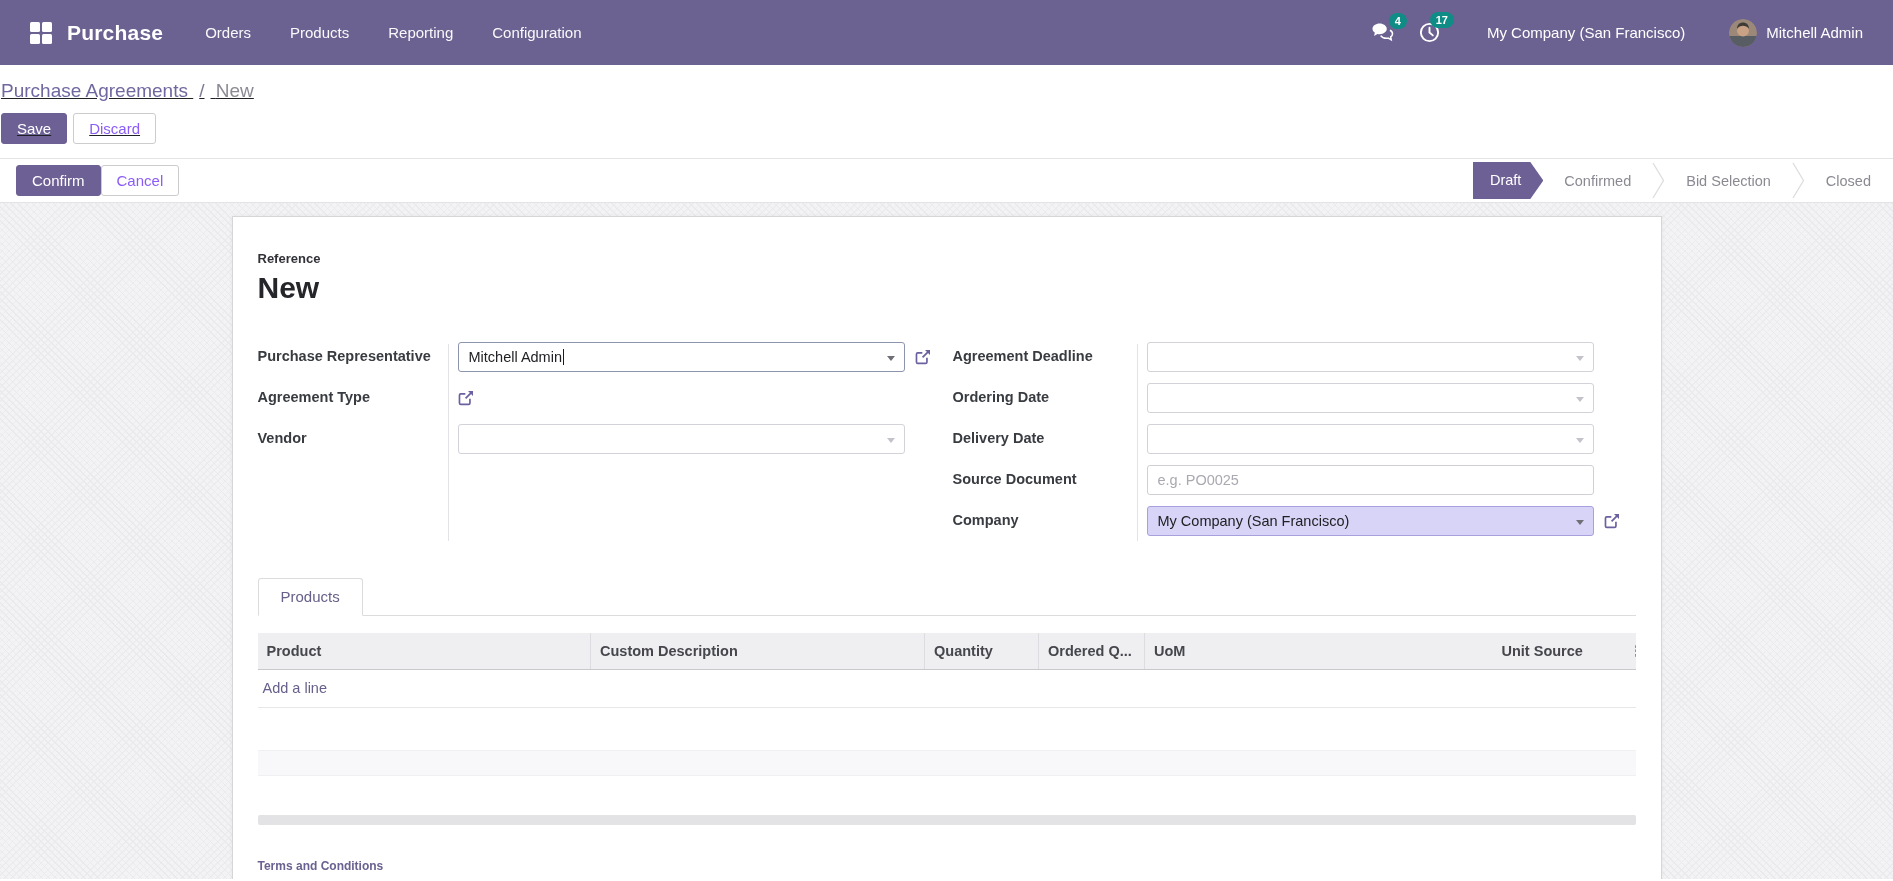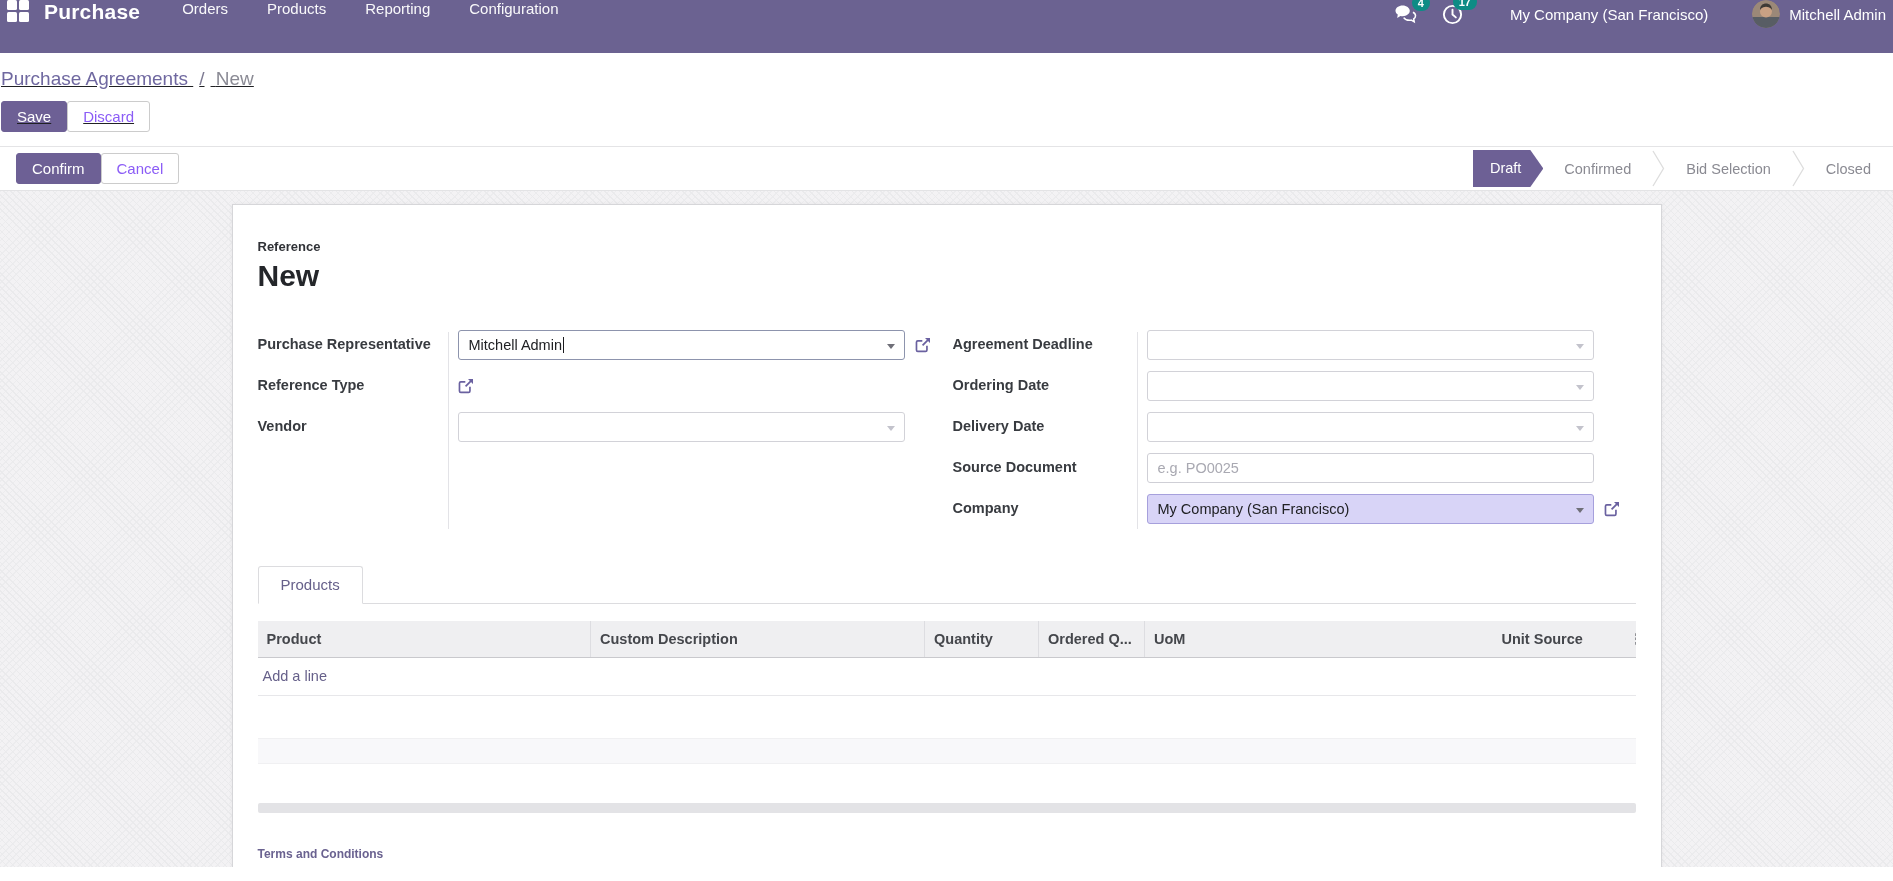--- a/index.html
+++ b/index.html
@@ -7,41 +7,41 @@
     --sel-bg:#d8d4f7; --sel-border:#a6a0dc; --link:#66608a;
   }
   *{box-sizing:border-box;}
   html,body{margin:0;padding:0;}
   body{
     width:1893px;height:881px;overflow:hidden;
     font-family:"Liberation Sans","DejaVu Sans",sans-serif;
     background:#fff;color:#202124;font-size:14.5px;
   }
   
-  .navbar{height:53px;background:var(--navbar-bg,#6b6291);display:flex;align-items:flex-start;
-    padding:0 7px;color:#fff;overflow:hidden;white-space:nowrap;}
+  .navbar{height:65px;background:var(--navbar-bg,#6b6291);display:flex;align-items:center;
+    padding:0 30px;color:#fff;overflow:hidden;white-space:nowrap;}
   .apps-grid{width:22px;height:22px;display:grid;grid-template-columns:10px 10px;
     grid-template-rows:10px 10px;gap:2px;margin-right:15px;cursor:pointer;flex:none;}
   .apps-grid span{background:#fff;border-radius:1.5px;display:block;}
   .brand{font-size:21px;font-weight:700;margin-right:42px;letter-spacing:.2px;}
   .menu-item{font-size:15px;margin-right:39px;color:rgba(255,255,255,.96);cursor:pointer;}
   .nav-right{margin-left:auto;display:flex;align-items:center;}
   .icon-btn{position:relative;margin-right:24px;cursor:pointer;display:flex;align-items:center;}
   .badge{position:absolute;top:-9px;right:-13px;background:var(--badge,#0e8c85);color:#fff;
     font-size:11px;font-weight:700;border-radius:9px;padding:2px 6px;line-height:12px;}
   .nav-company{font-size:15px;margin:0 44px 0 22px;}
   .avatar{width:28px;height:28px;border-radius:50%;overflow:hidden;margin-right:9px;flex:none;}
   .nav-user{font-size:15px;}
   
   .control-panel{background:#fff;padding:15px 16px 14px 1px;border-bottom:1px solid #e4e4e6;text-decoration:underline;}
   .breadcrumb{font-size:19px;line-height:22px;}
   .breadcrumb .bc-link{color:#6f68a0;cursor:pointer;}
   .breadcrumb .bc-sep{color:#7d7a92;margin:0 6px;}
   .breadcrumb .bc-current{color:#8b8b95;}
-  .cp-buttons{margin-top:11px;display:flex;gap:0;}
+  .cp-buttons{margin-top:11px;display:flex;gap:6px;}
   .btn{font-size:15px;line-height:29px;height:31px;padding:0 15px;border-radius:3px;
     cursor:pointer;border:1px solid transparent;font-family:inherit;}
   .btn-primary{background:var(--primary,#6d6095);border-color:var(--primary,#6d6095);color:#fff;}
   .btn-default{background:#fff;border-color:#ccc;color:#8b5cf6;}
   
   .statusbar{height:44px;background:#fff;border-bottom:1px solid #e3e3e5;display:flex;
     align-items:center;justify-content:space-between;padding:0 18px 0 16px;}
   .sb-left{display:flex;}
   .pipeline{display:flex;align-items:center;height:100%;}
   .stage-arrow{background:var(--primary,#6d6095);color:#fff;font-size:14.5px;height:37px;
@@ -201,21 +201,21 @@
             <span>Mitchell Admin</span><span class="txt-cursor"></span>
             <span class="caret"></span>
           </div>
           <svg class="ext-link" width="18" height="18" viewBox="0 0 16 16">
             <path d="M11.5 8.7v3.8a1.2 1.2 0 0 1-1.2 1.2H3.4a1.2 1.2 0 0 1-1.2-1.2V5.6a1.2 1.2 0 0 1 1.2-1.2h4" fill="none" stroke="#6a61a0" stroke-width="1.5"></path>
             <path d="M9.8 1.8H14.2V6.2z" fill="#6a61a0"></path>
             <path d="M13.2 2.8L7.6 8.4" stroke="#6a61a0" stroke-width="1.6"></path>
           </svg>
         </div>
         <div class="field-row">
-          <div class="field-label">Reference Type</div>
+          <div class="field-label">Agreement Type</div>
           <svg class="ext-link" width="18" height="18" viewBox="0 0 16 16">
             <path d="M11.5 8.7v3.8a1.2 1.2 0 0 1-1.2 1.2H3.4a1.2 1.2 0 0 1-1.2-1.2V5.6a1.2 1.2 0 0 1 1.2-1.2h4" fill="none" stroke="#6a61a0" stroke-width="1.5"></path>
             <path d="M9.8 1.8H14.2V6.2z" fill="#6a61a0"></path>
             <path d="M13.2 2.8L7.6 8.4" stroke="#6a61a0" stroke-width="1.6"></path>
           </svg>
         </div>
         <div class="field-row">
           <div class="field-label">Vendor</div>
           <div class="field-box empty">
             <span></span>

